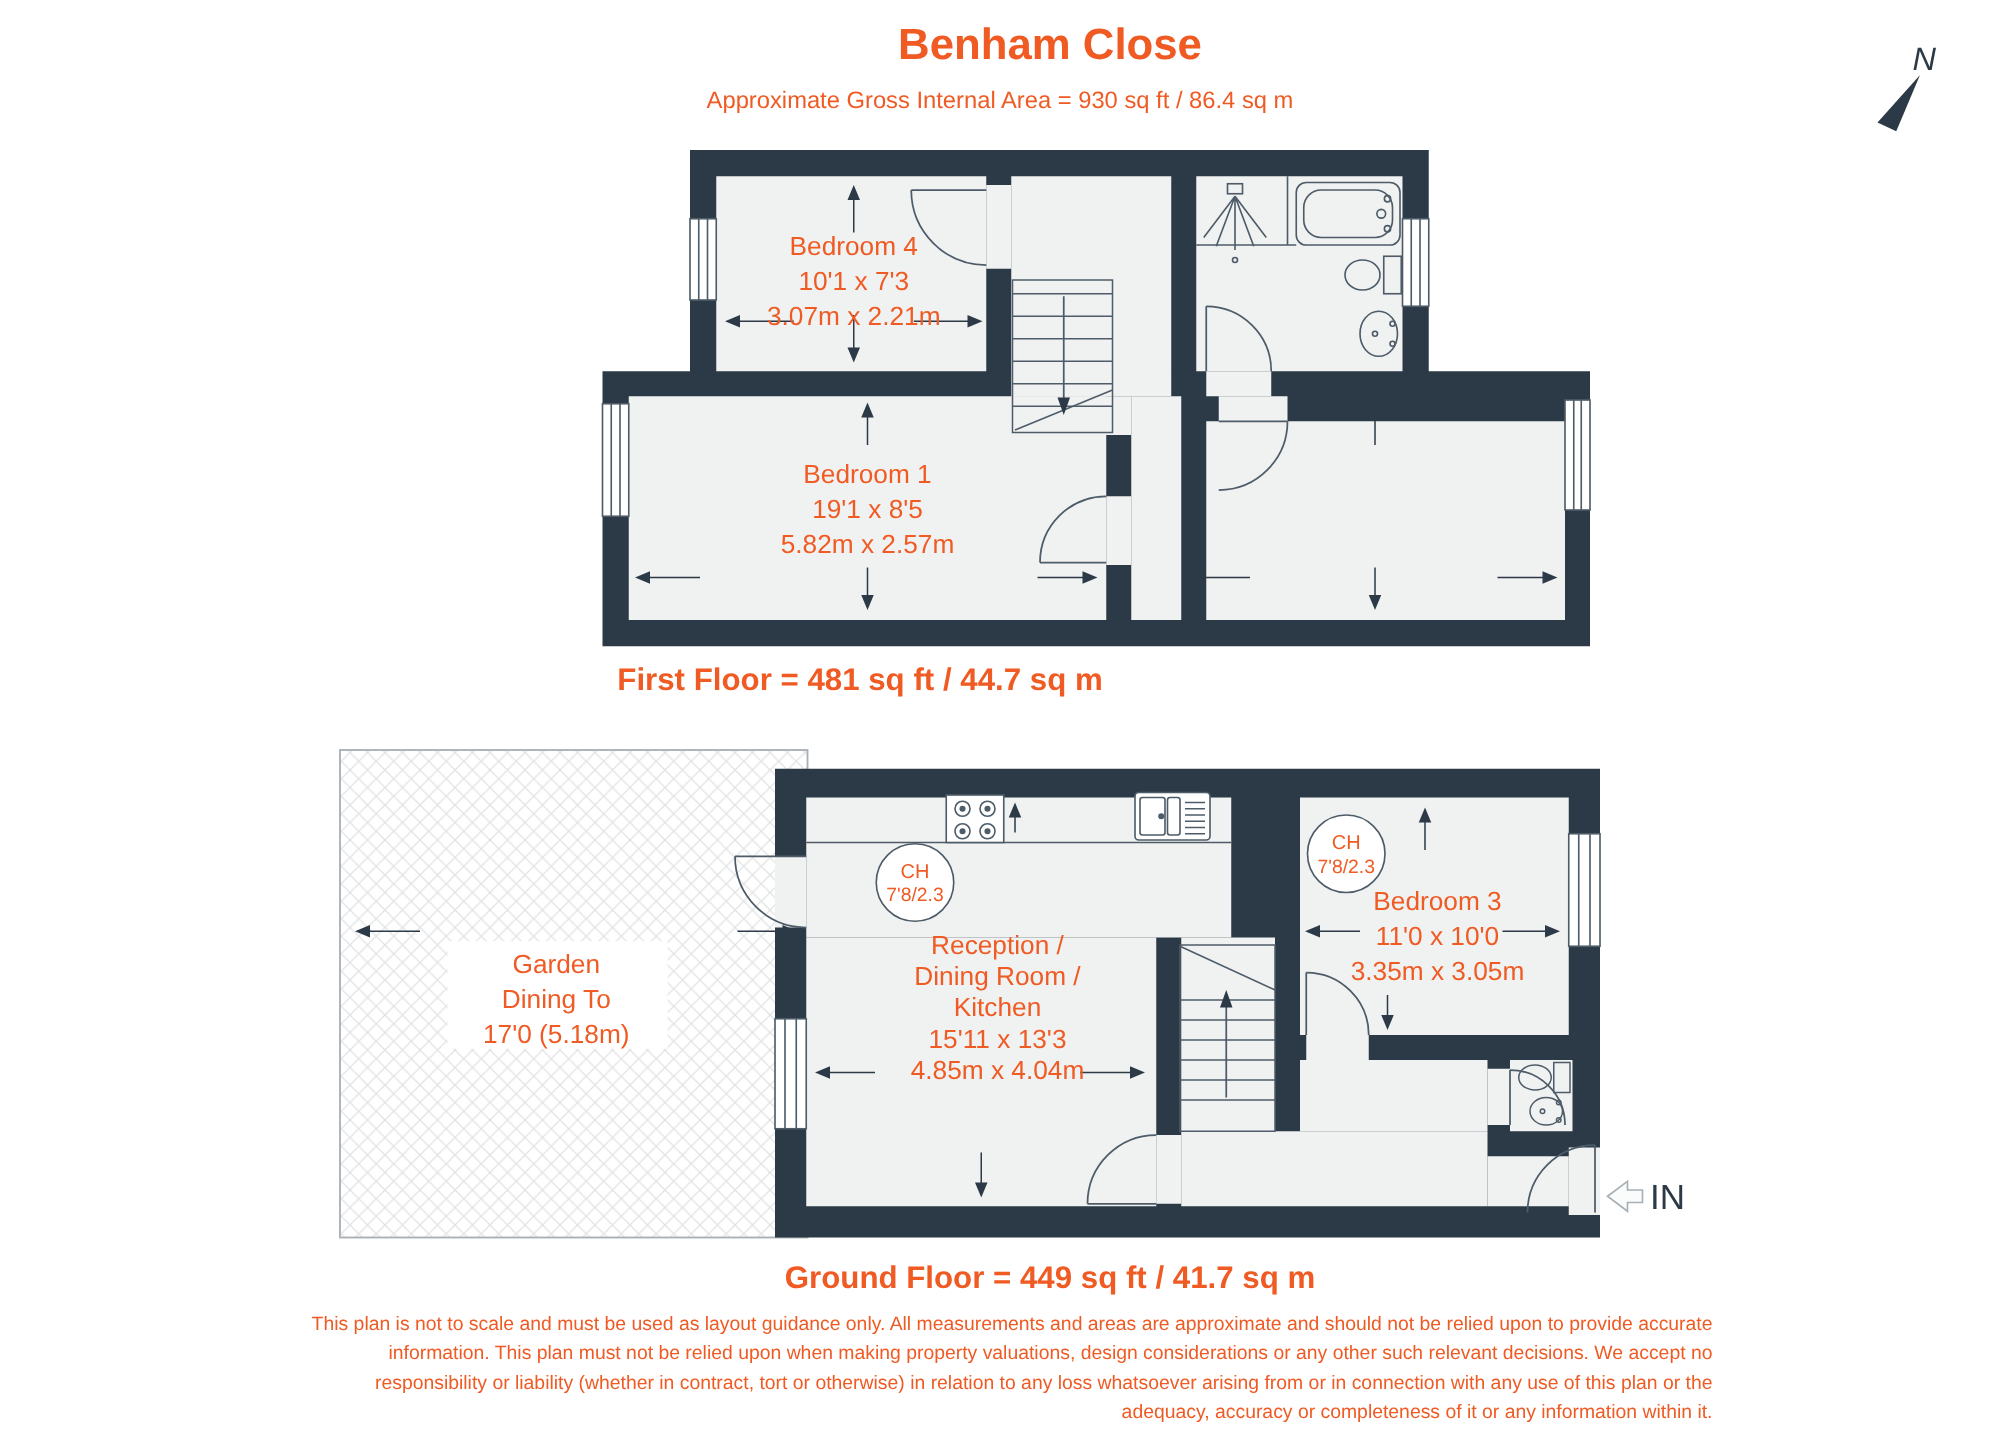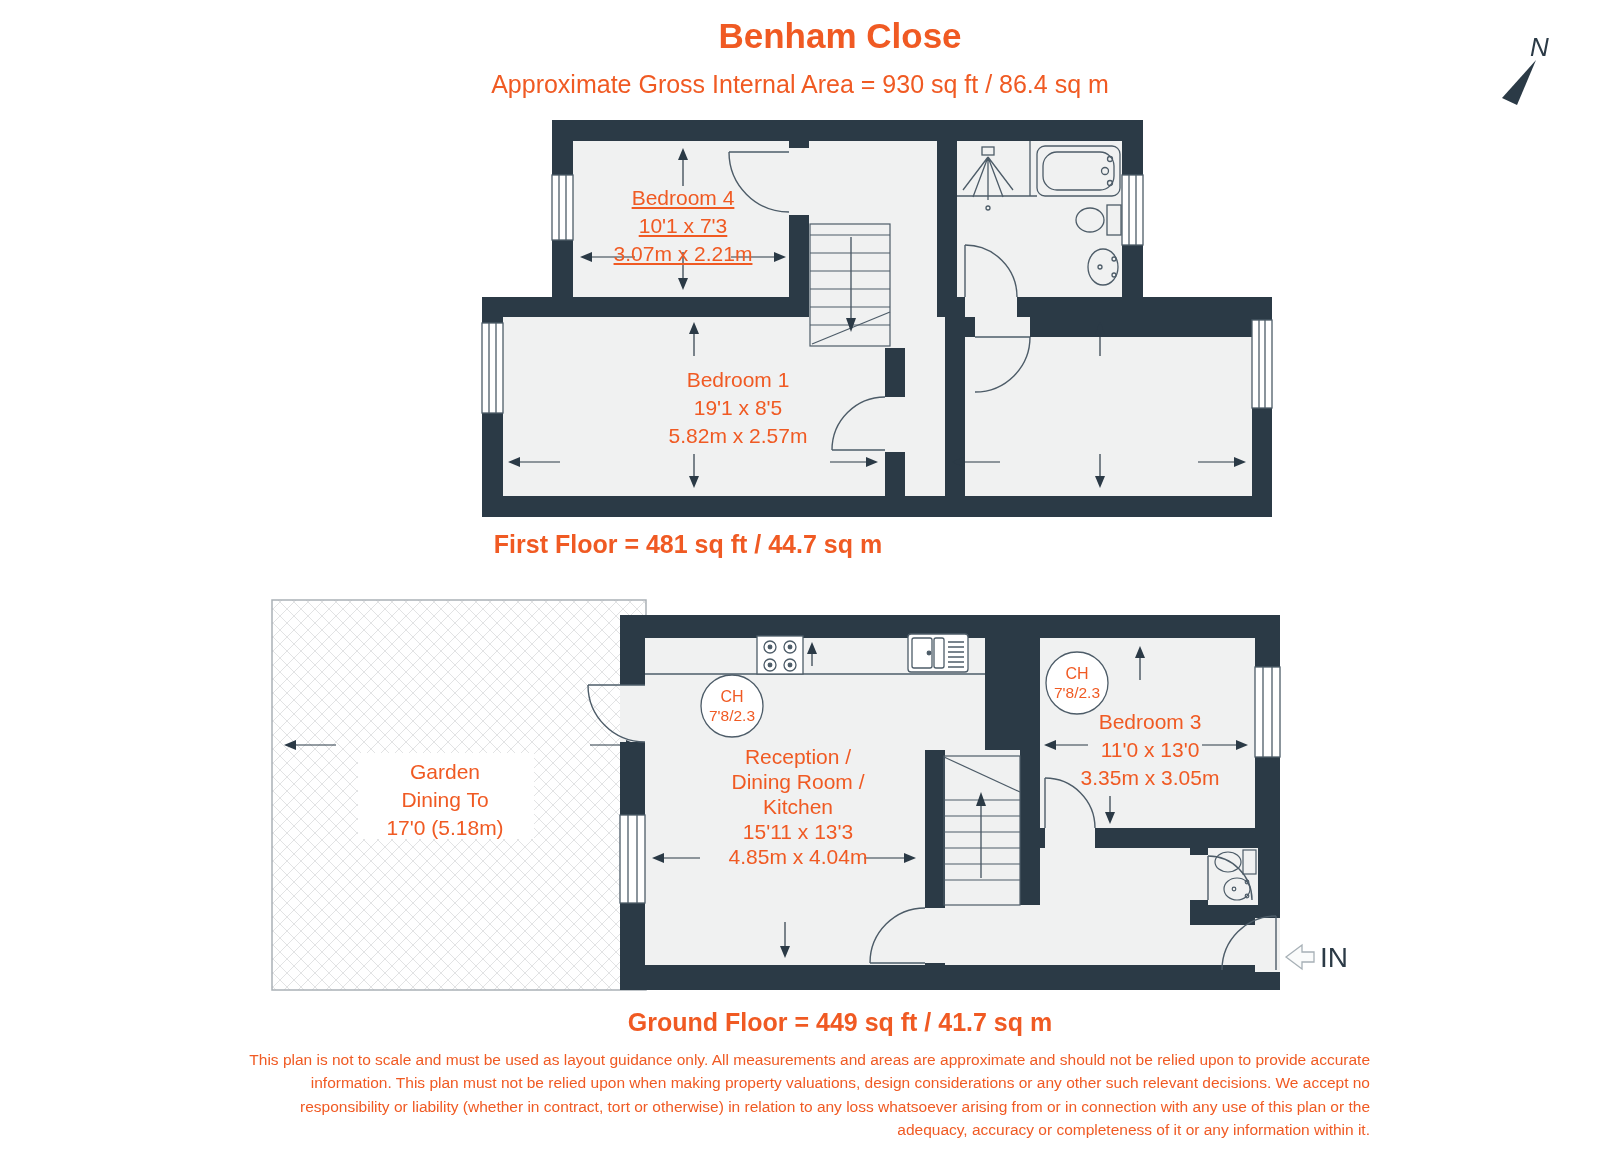--- a/index.html
+++ b/index.html
@@ -4,21 +4,21 @@
 <style>
   html,body{margin:0;padding:0;background:#fff;}
   .page{
     position:relative;width:1600px;height:1160px;background:#fff;overflow:hidden;
     font-family:"Liberation Sans","DejaVu Sans",sans-serif;
   }
   .plan-svg{position:absolute;left:0;top:0;}
   .txt{position:absolute;color:#f05a23;}
   .center{transform:translateX(-50%);text-align:center;white-space:nowrap;}
   .page-title{font-size:35px;font-weight:bold;margin-left:40px;}
-  .page-subtitle{font-size:25px;}
+  .page-subtitle{font-size:19px;}
   .floor-caption{font-size:25px;font-weight:bold;}
   .room-label{font-size:21px;line-height:28px;}
   .room-label.tight{line-height:25px;}
   .disclaimer{
     width:1140px;left:230px;top:1048px;position:absolute;
     color:#f05a23;font-size:15.5px;line-height:1.5;text-align:right;
   }
 </style>
 </head>
 <body>
@@ -268,27 +268,27 @@
 
   <g>
     <polygon points="1536,60 1502,98 1517,105" fill="#2b3a46"></polygon>
     <text x="1530" y="56" font-size="26" font-style="italic" fill="#2b3a46">N</text>
   </g>
 </svg>
 
 <div class="txt center page-title" style="left:800px;top:16px;">Benham Close</div>
 <div class="txt center page-subtitle" style="left:800px;top:70px;">Approximate Gross Internal Area = 930 sq ft / 86.4 sq m</div>
 
-<div class="txt center room-label" style="left:683px;top:184px;text-decoration:underline;">
+<div class="txt center room-label" style="left:683px;top:184px;">
   <div>Bedroom 4</div>
   <div>10'1 x 7'3</div>
   <div>3.07m x 2.21m</div>
 </div>
 
-<div class="txt center room-label" style="left:694px;top:366px;margin-left:44px;">
+<div class="txt center room-label" style="left:694px;top:366px;">
   <div>Bedroom 1</div>
   <div>19'1 x 8'5</div>
   <div>5.82m x 2.57m</div>
 </div>
 
 
 <div class="txt center floor-caption" style="left:688px;top:530px;">First Floor = 481 sq ft / 44.7 sq m</div>
 
 <div class="txt center room-label" style="left:445px;top:758px;">
   <div>Garden</div>
@@ -299,21 +299,21 @@
 <div class="txt center room-label tight" style="left:798px;top:744px;">
   <div>Reception /</div>
   <div>Dining Room /</div>
   <div>Kitchen</div>
   <div>15'11 x 13'3</div>
   <div>4.85m x 4.04m</div>
 </div>
 
 <div class="txt center room-label" style="left:1150px;top:708px;">
   <div>Bedroom 3</div>
-  <div>11'0 x 13'0</div>
+  <div>11'0 x 10'0</div>
   <div>3.35m x 3.05m</div>
 </div>
 
 <div class="txt center floor-caption" style="left:840px;top:1008px;">Ground Floor = 449 sq ft / 41.7 sq m</div>
 
 <div class="disclaimer">This plan is not to scale and must be used as layout guidance only. All measurements and areas are approximate and should not be relied upon to provide accurate information. This plan must not be relied upon when making property valuations, design considerations or any other such relevant decisions. We accept no responsibility or liability (whether in contract, tort or otherwise) in relation to any loss whatsoever arising from or in connection with any use of this plan or the adequacy, accuracy or completeness of it or any information within it.</div>
 
 </div>
 
 </body></html>

